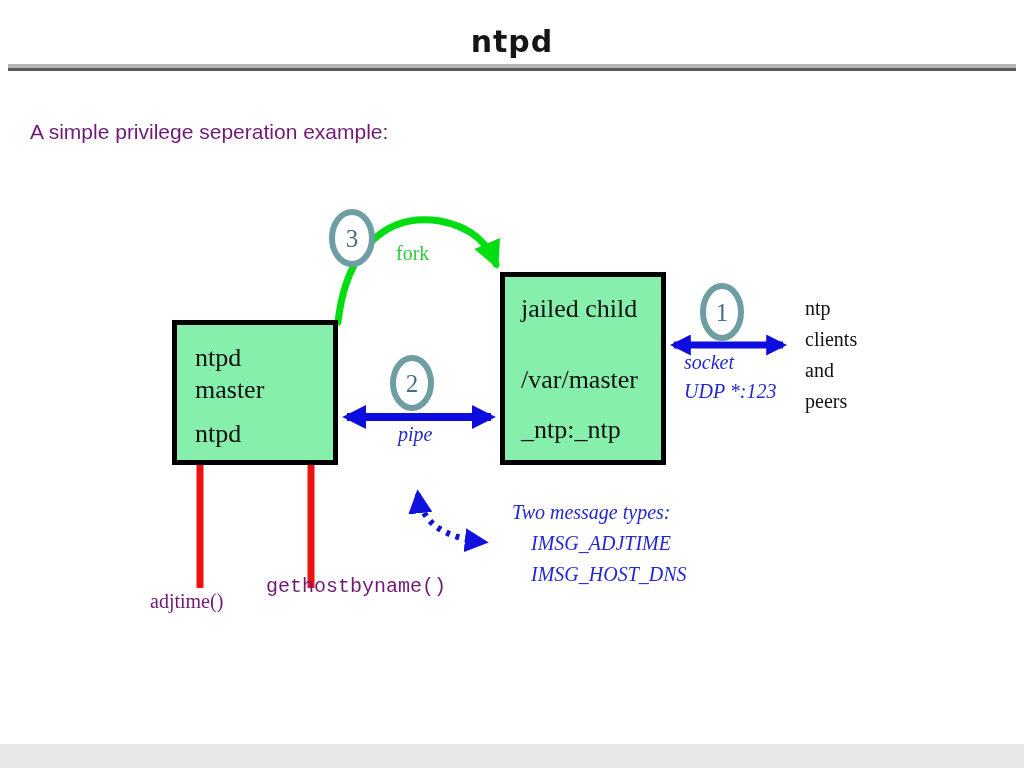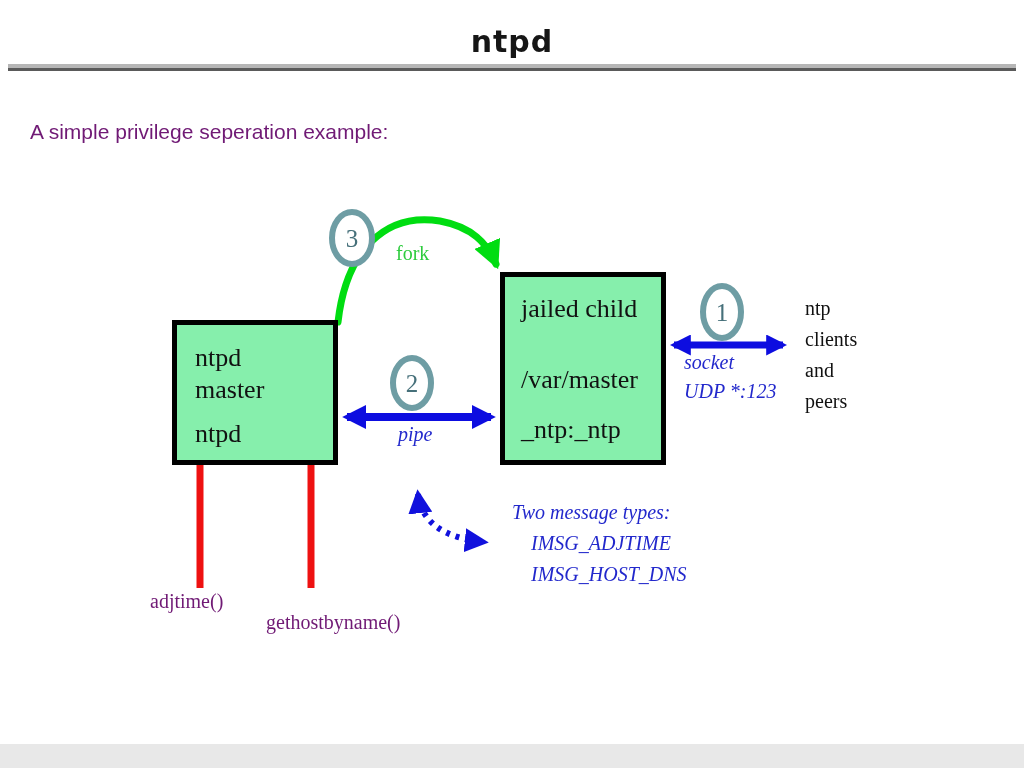--- a/index.html
+++ b/index.html
@@ -44,21 +44,21 @@
   .lbl-red{color:#701a75;}
   .lbl-black{color:#111111;}
 
   .fork-label{top:243px;left:396px;}
   .pipe-label{top:424px;left:398px;}
   .socket-label{top:352px;left:684px;}
   .udp-label{top:381px;left:684px;}
 
   .right-note{top:293px;left:805px;line-height:31px;}
   .syscall-left{top:591px;left:150px;}
-  .syscall-right{top:612px;left:266px;}
+  .syscall-right{top:577px;left:266px;font-family:Liberation Mono, monospace;}
 
   .msg-title{top:502px;left:512px;}
   .msg-type1{top:533px;left:531px;}
   .msg-type2{top:564px;left:531px;text-align:center;}
 
   .step-num{
     font-size:25px;color:#46707a;line-height:1;
     transform:translate(-50%,-50%);
   }
   .step-1{top:312px;left:722px;}

